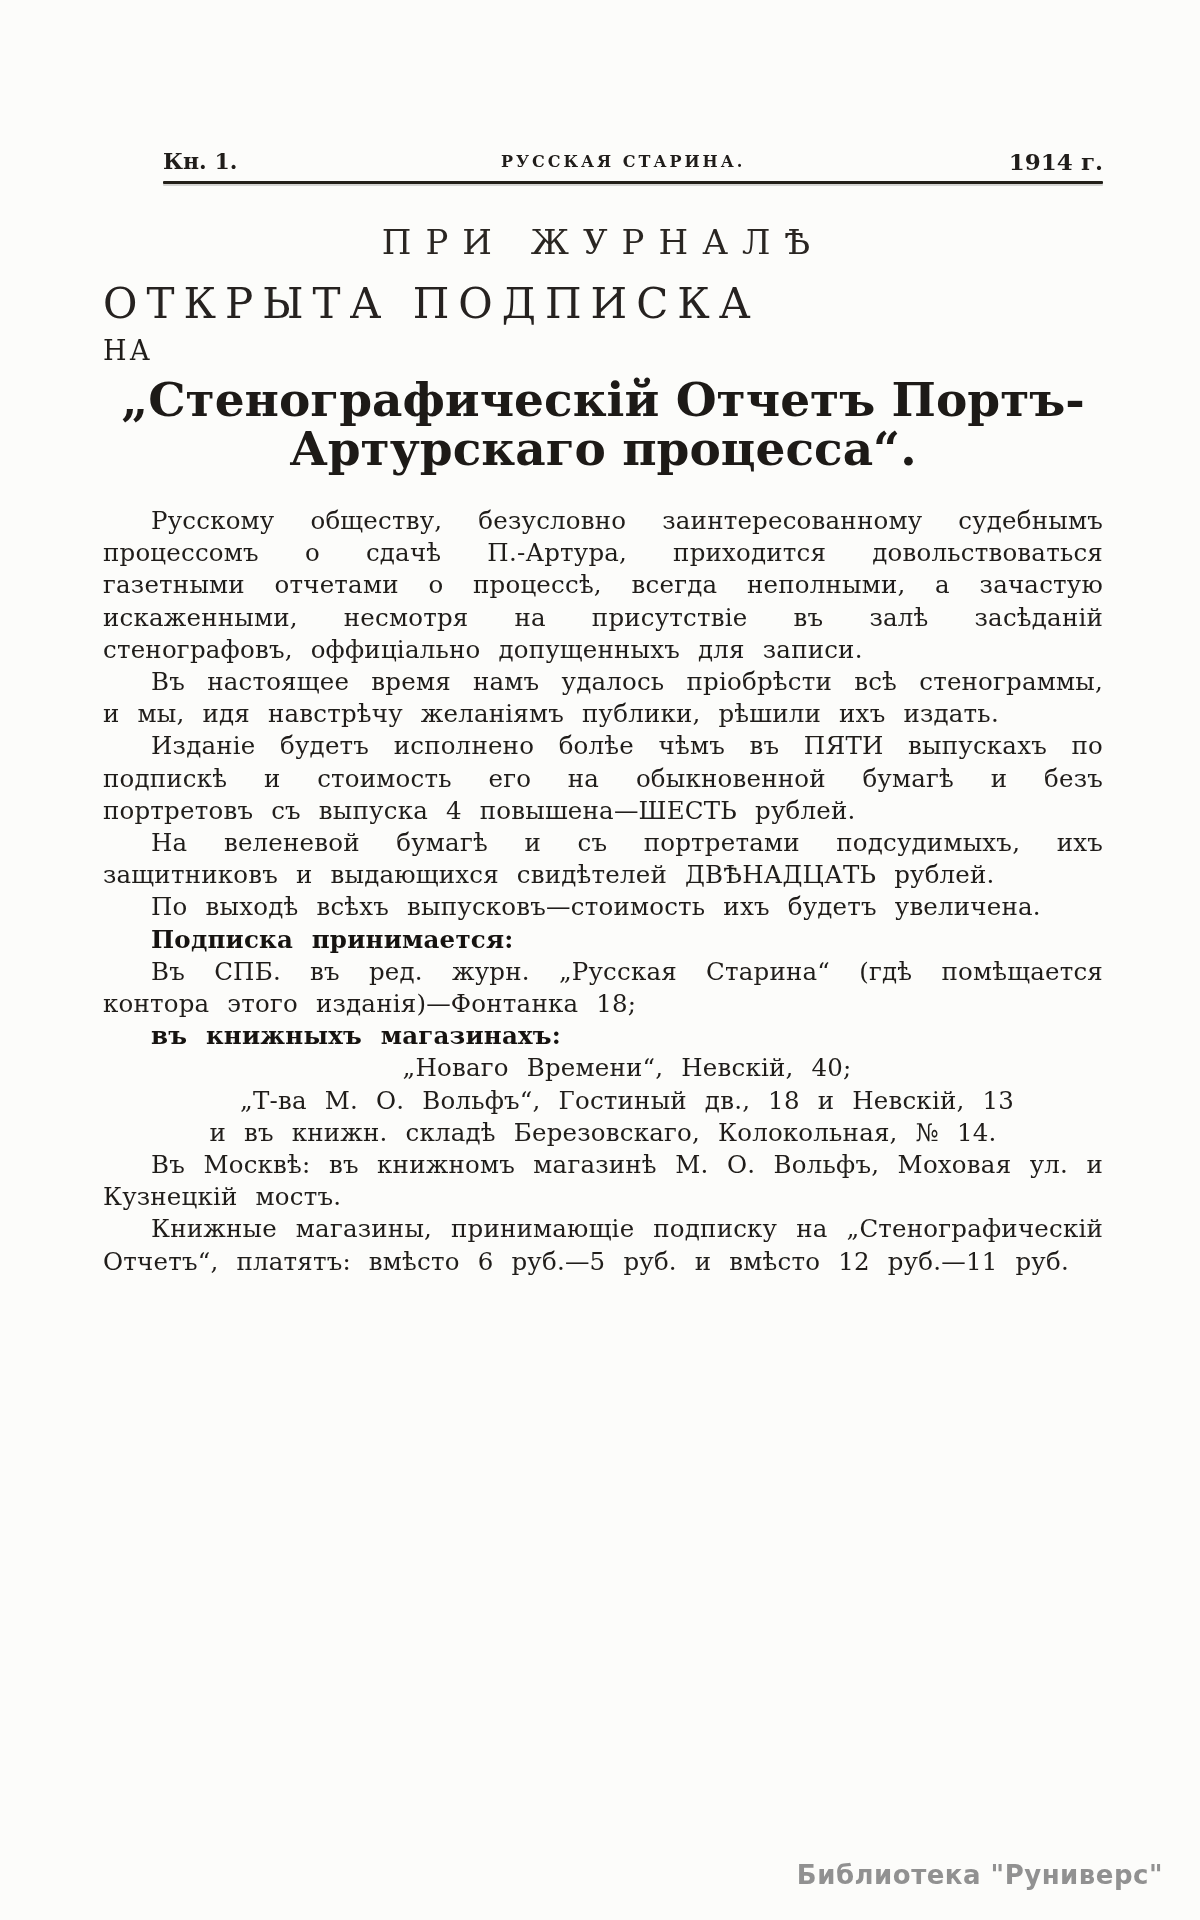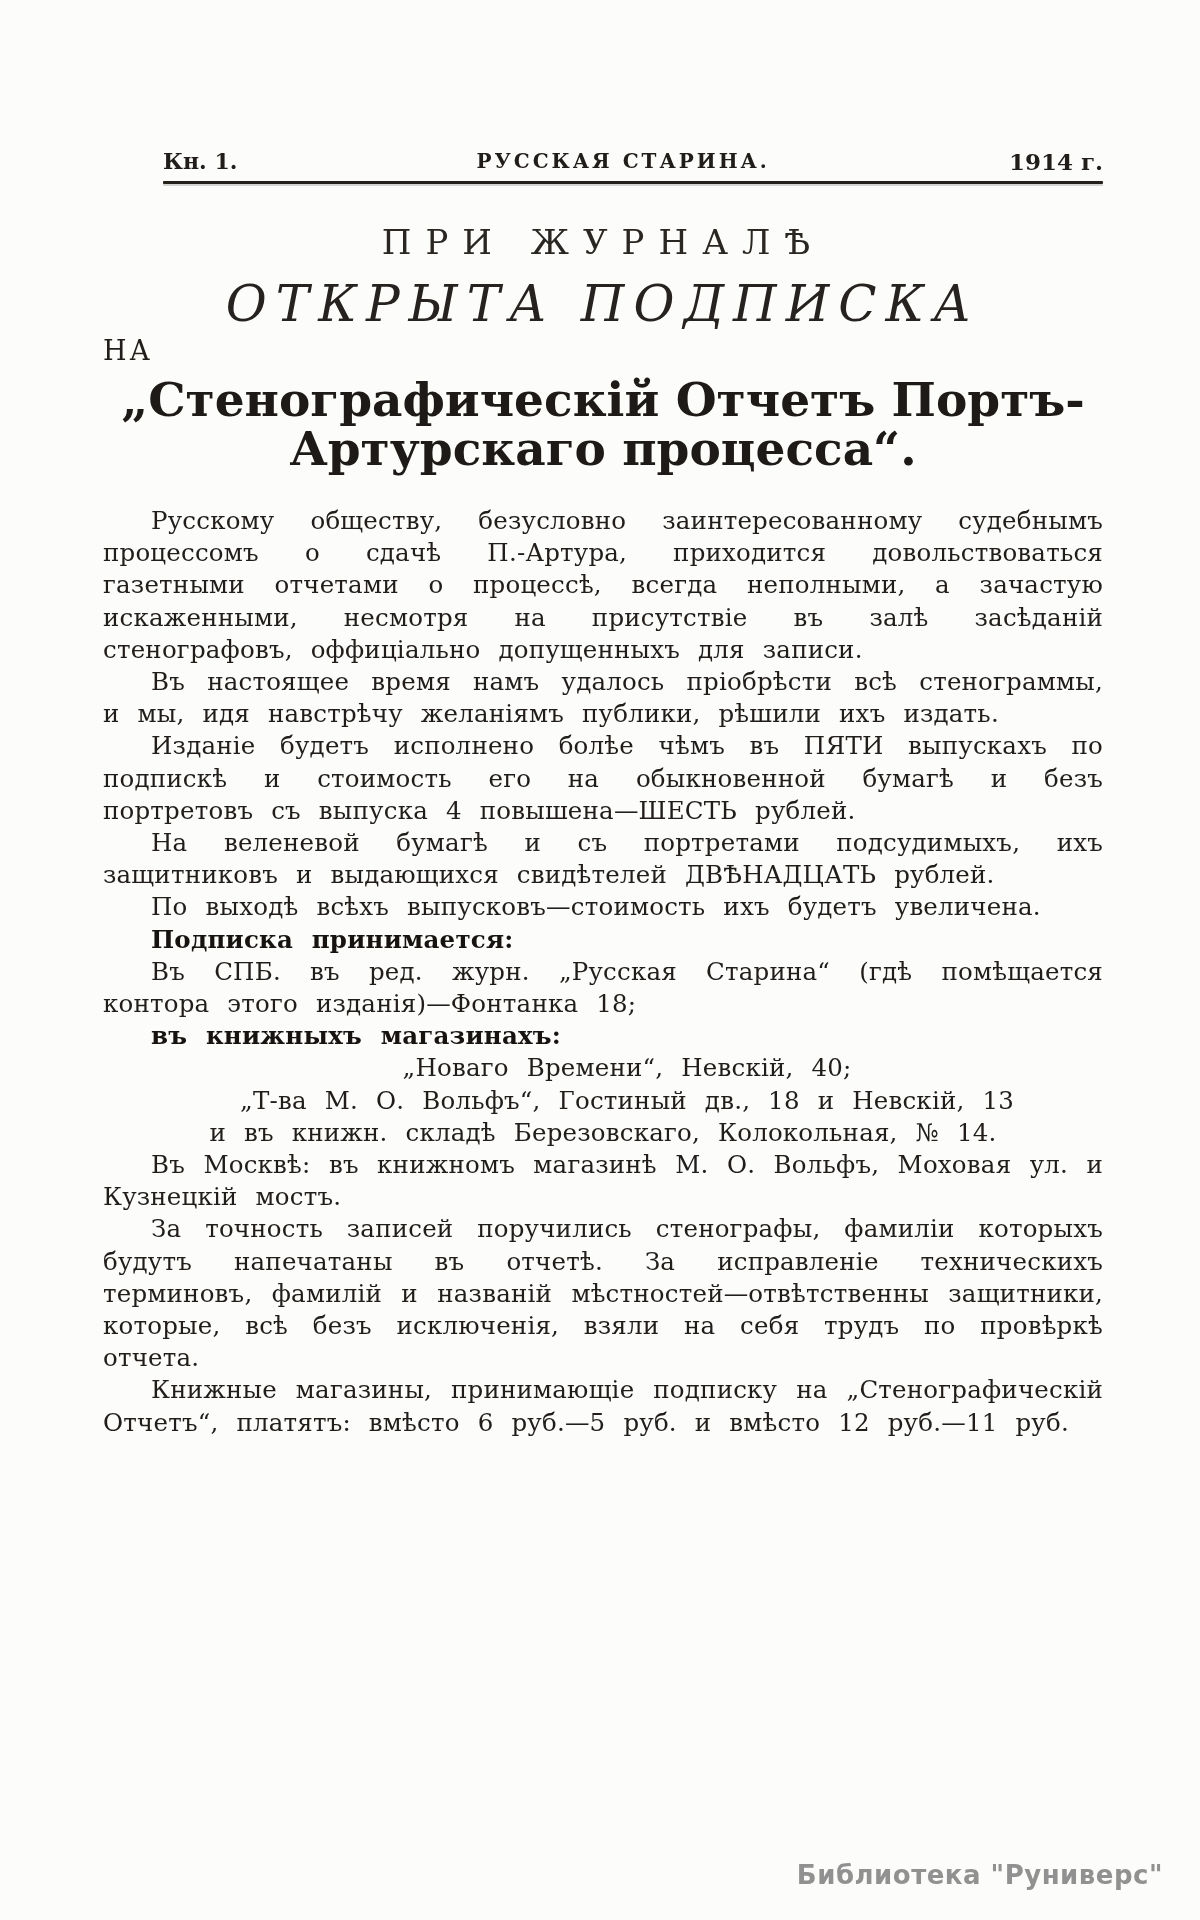--- a/index.html
+++ b/index.html
@@ -13,21 +13,21 @@
   }
   .content{position:absolute;left:103px;width:1000px;top:0;}
 
   
   .running-head{
     margin-top:148px;
     display:flex;align-items:flex-start;justify-content:space-between;
     font-weight:bold;font-size:21px;line-height:27px;
   }
   .rh-left{margin-left:60px;font-size:22px;}
-  .rh-center{letter-spacing:3px;font-size:20px;}
+  .rh-center{letter-spacing:3px;font-size:16px;}
   .rh-right{font-size:23px;}
   .head-rule{
     margin-top:6px;margin-left:60px;
     height:3px;background:#232019;border-radius:1px;
     box-shadow:0 2px 0 rgba(35,32,25,.18);
   }
 
   
   .pre-title{
     margin-top:40px;text-align:center;
@@ -41,24 +41,23 @@
   }
   .journal-title{
     display:inline-block;white-space:nowrap;
     font-family:"DejaVu Sans",sans-serif;font-weight:bold;
     font-size:96px;letter-spacing:18px;
     transform:scale(0.62,1.1);transform-origin:center;
     text-shadow:1.5px 0 0 currentColor,-1.5px 0 0 currentColor;
     color:#1b1815;
   }
   .subscription-open{
-    margin-top:22px;text-align:center;
-    font-size:50px;line-height:44px;letter-spacing:9px;
+    margin-top:22px;text-align:left;
+    font-size:42px;line-height:44px;letter-spacing:9px;
     color:#262220;
-    font-style:italic;
   }
   .na{
     margin-top:10px;text-align:left;
     font-size:27px;line-height:29px;letter-spacing:3px;
   }
   .work-title{
     margin-top:10px;text-align:center;
     font-weight:bold;font-size:47px;line-height:49px;
     color:#1d1a17;
   }
@@ -127,19 +126,18 @@
 
       <p>Въ СПБ. въ ред. журн. „Русская Старина“ (гдѣ помѣщается контора этого изданія)—Фонтанка 18;</p>
 
       <p class="sub-heading">въ книжныхъ магазинахъ:</p>
 
       <p class="no-justify">„Новаго Времени“, Невскій, 40;</p>
       <p class="no-justify">„Т-ва М. О. Вольфъ“, Гостиный дв., 18 и Невскій, 13</p>
       <p class="no-justify no-indent">и въ книжн. складѣ Березовскаго, Колокольная, № 14.</p>
 
       <p>Въ Москвѣ: въ книжномъ магазинѣ М. О. Вольфъ, Моховая ул. и Кузнецкій мостъ.</p>
-      <p>За точность записей поручились стенографы, фамиліи которыхъ будутъ напечатаны въ отчетѣ. За исправленіе техническихъ терминовъ, фамилій и названій мѣстностей—отвѣтственны защитники, которые, всѣ безъ исключенія, взяли на себя трудъ по провѣркѣ отчета.</p>
       <p>Книжные магазины, принимающіе подписку на „Стенографическій Отчетъ“, платятъ: вмѣсто 6 руб.—5 руб. и вмѣсто 12 руб.—11 руб.</p>
     </div>
   </div>
 
   <div class="watermark">Библиотека "Руниверс"</div>
 </div>
 
 </body></html>

